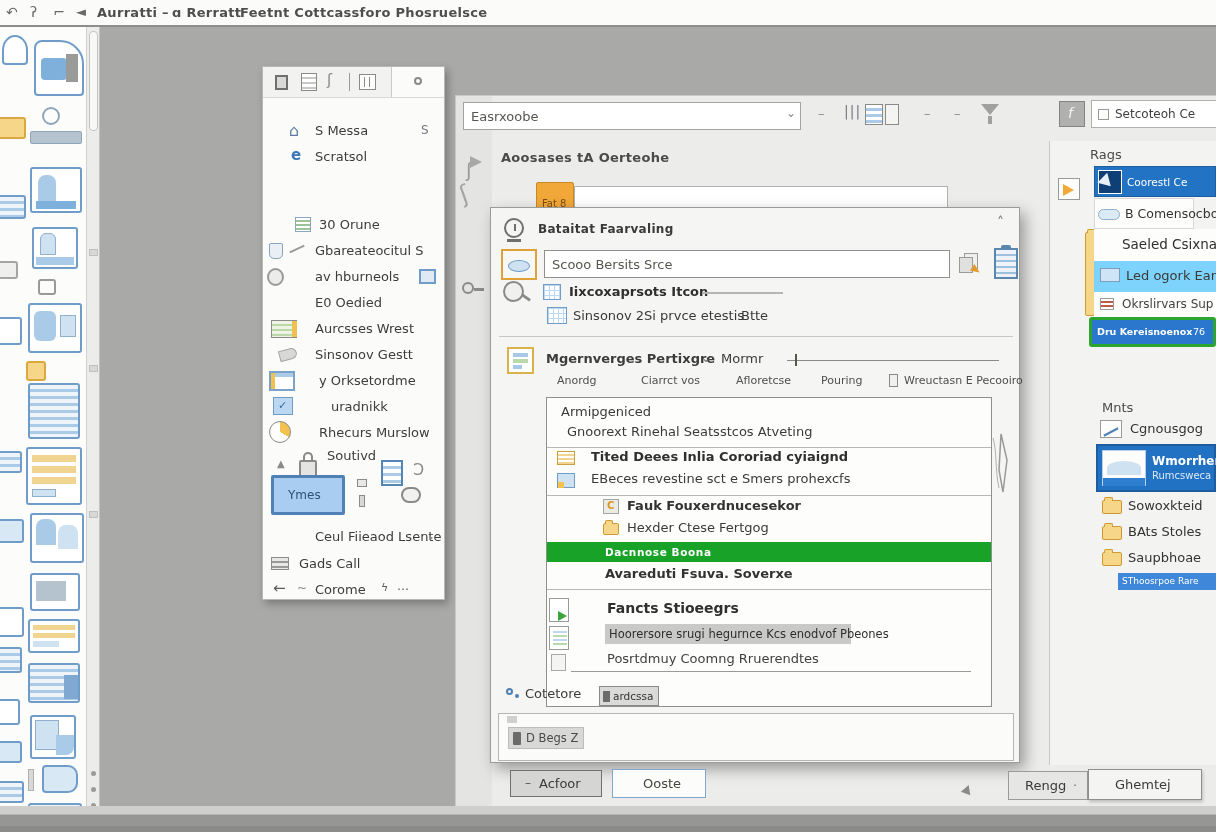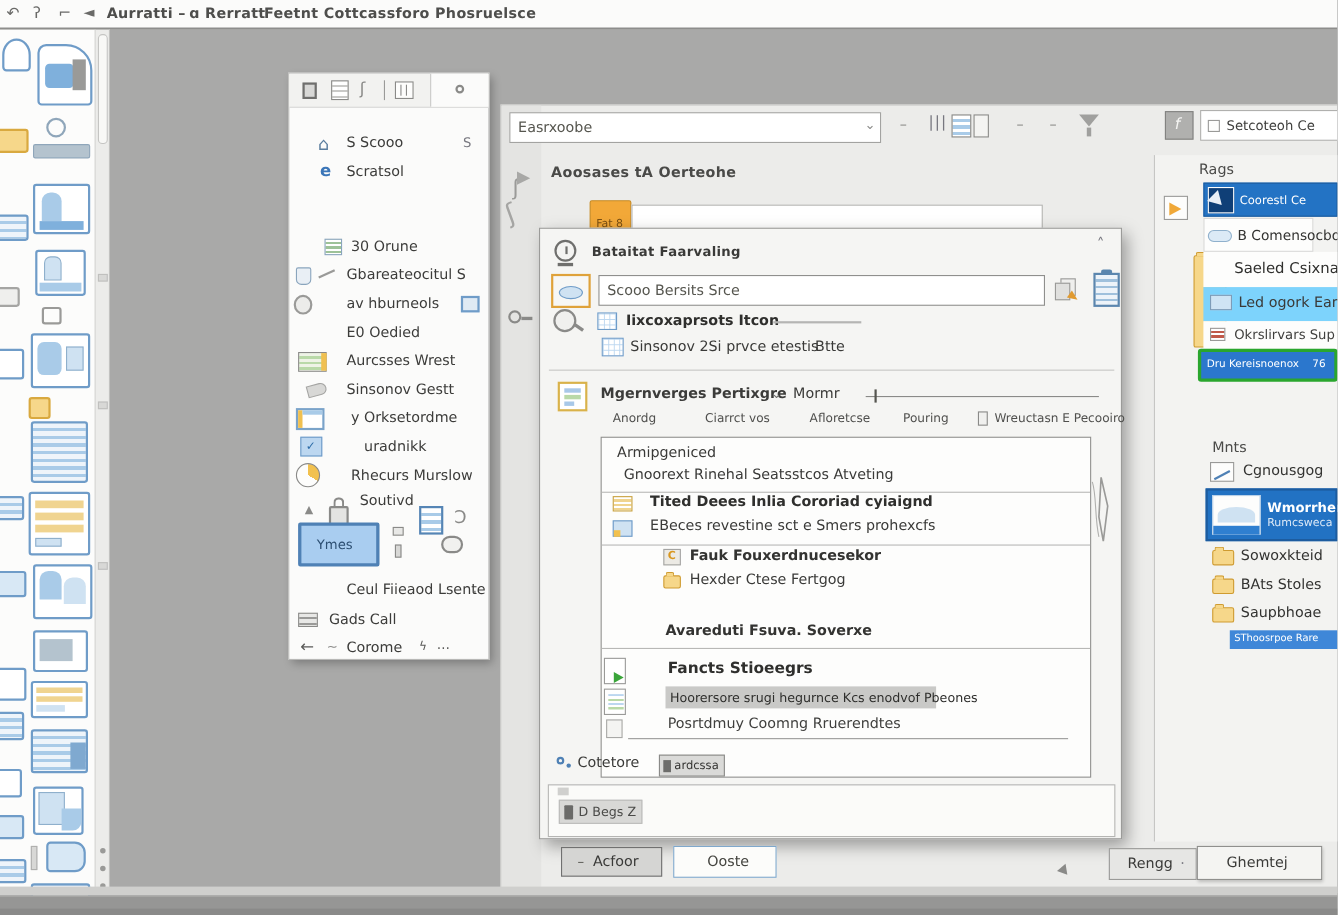--- a/index.html
+++ b/index.html
@@ -172,21 +172,21 @@
   </div>
   <div class="b" style="left:1094px;top:261px;width:122px;height:31px;background:#7dd3fc;">
     <div class="b" style="left:6px;top:7px;width:20px;height:14px;background:#cfe4f4;border:1px solid #7d9cb8;"></div>
     <span class="t" style="left:32px;top:7px;font-size:13px;color:#3a3a38;">Led ogork Ear</span>
   </div>
   <div class="b" style="left:1094px;top:292px;width:122px;height:25px;background:#fdfdfc;">
     <div class="b" style="left:6px;top:6px;width:14px;height:12px;background:repeating-linear-gradient(to bottom,#fff 0 2px,#c05a4a 2px 4px);border:1px solid #9a9a98;"></div>
     <span class="t" style="left:28px;top:5px;font-size:12px;color:#3f3f3d;">Okrslirvars Sup</span>
   </div>
   <div class="b" style="left:1089px;top:317px;width:127px;height:30px;background:#2b77cd;border:3px solid #2aa62e;border-radius:3px;">
-    <span class="t" style="left:5px;top:6px;font-size:9.5px;color:#fff;">Dru Kereisnoenox</span>
+    <span class="t" style="left:5px;top:6px;font-size:9.5px;color:#fff;font-weight:bold;">Dru Kereisnoenox</span>
     <span class="t" style="left:101px;top:6px;font-size:9.5px;color:#fff;">76</span>
   </div>
 
   <span class="t" style="left:1102px;top:400px;font-size:13px;color:#4a4a48;">Mnts</span>
   <div class="b" style="left:1096px;top:418px;width:120px;height:24px;">
     <div class="b" style="left:4px;top:2px;width:22px;height:18px;background:#fdfdfc;border:1px solid #9a9a98;">
       <div class="b" style="left:2px;top:10px;width:16px;height:2px;background:#4f81b5;transform:rotate(-28deg);"></div>
     </div>
     <span class="t" style="left:34px;top:3px;font-size:13px;color:#333331;">Cgnousgog</span>
   </div>
@@ -224,21 +224,21 @@
         <div class="b" style="left:4px;top:2px;width:1px;height:10px;background:#8a8a88;"></div>
         <div class="b" style="left:9px;top:2px;width:1px;height:10px;background:#8a8a88;"></div>
       </div>
       <div class="b" style="left:128px;top:0;width:53px;height:30px;background:#fbfbfa;border-left:1px solid #c9c9c7;">
         <div class="ic ring" style="left:22px;top:10px;width:8px;height:8px;border-color:#8a8a88;"></div>
       </div>
     </div>
 
     <div class="mi" style="top:52px;height:26px;">
       <span class="t" style="left:26px;top:2px;font-size:16px;color:#5a7d9e;">⌂</span>
-      <span class="lbl">S Scooo</span>
+      <span class="lbl">S Messa</span>
       <span class="t" style="left:158px;top:4px;font-size:12px;color:#77777f;">S</span>
     </div>
     <div class="mi" style="top:78px;height:26px;">
       <span class="t" style="left:28px;top:1px;font-size:15px;font-weight:bold;color:#3b76b8;">e</span>
       <span class="lbl">Scratsol</span>
     </div>
     <div class="mi" style="top:146px;height:26px;">
       <div class="b" style="left:32px;top:4px;width:16px;height:15px;border:1px solid #8aa5bd;background:repeating-linear-gradient(to bottom,#fff 0 2px,#9dc298 2px 4px);"></div>
       <span class="lbl" style="left:56px;">30 Orune</span>
     </div>
@@ -376,20 +376,23 @@
       <div class="b" style="left:0;top:8px;width:6px;height:6px;background:#f2c14e;"></div>
     </div>
     <span class="dlg-txt" style="left:100px;top:263px;">EBeces revestine sct e Smers prohexcfs</span>
     <div class="divln" style="left:56px;top:287px;width:444px;"></div>
     <div class="b" style="left:112px;top:291px;width:16px;height:15px;border:1px solid #a5a5a3;background:#eceae4;">
       <span class="t" style="left:3px;top:0;font-size:10px;font-weight:bold;color:#d9971f;">C</span>
     </div>
     <span class="dlg-txt" style="left:136px;top:290px;font-weight:bold;color:#333331;">Fauk Fouxerdnucesekor</span>
     <div class="folder" style="left:112px;top:315px;width:16px;height:12px;"></div>
     <span class="dlg-txt" style="left:136px;top:312px;">Hexder Ctese Fertgog</span>
+    <div class="b" style="left:56px;top:334px;width:444px;height:20px;background:#18a228;">
+      <span class="t" style="left:58px;top:4px;font-size:10.5px;font-weight:bold;color:#fff;letter-spacing:.6px;">Dacnnose Boona</span>
+    </div>
     <span class="dlg-txt" style="left:114px;top:358px;font-weight:bold;color:#333331;">Avareduti Fsuva. Soverxe</span>
     <div class="divln" style="left:56px;top:381px;width:444px;"></div>
     <div class="b" style="left:58px;top:390px;width:20px;height:24px;border:1px solid #9a9a98;background:#fff;">
       <div class="b" style="left:8px;top:12px;width:0;height:0;border:5px solid transparent;border-left:9px solid #3aa53a;"></div>
     </div>
     <span class="dlg-txt" style="left:116px;top:392px;font-size:14px;font-weight:bold;color:#2f2f2d;">Fancts Stioeegrs</span>
     <div class="b" style="left:58px;top:418px;width:20px;height:24px;border:1px solid #9a9a98;background:#fff;">
       <div class="b" style="left:3px;top:4px;width:14px;height:14px;background:repeating-linear-gradient(to bottom,#bcd7f0 0 2px,#fff 2px 4px,#b9d9a8 4px 6px,#fff 6px 8px);"></div>
     </div>
     <div class="b" style="left:114px;top:416px;width:246px;height:20px;background:#c9c9c7;">

